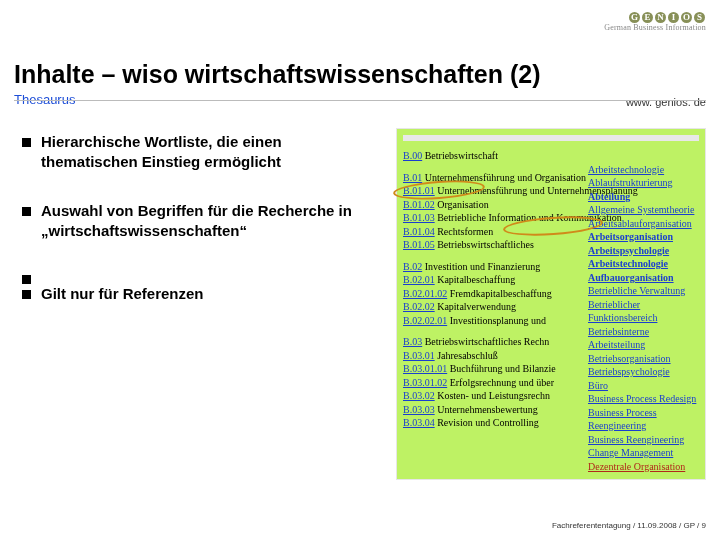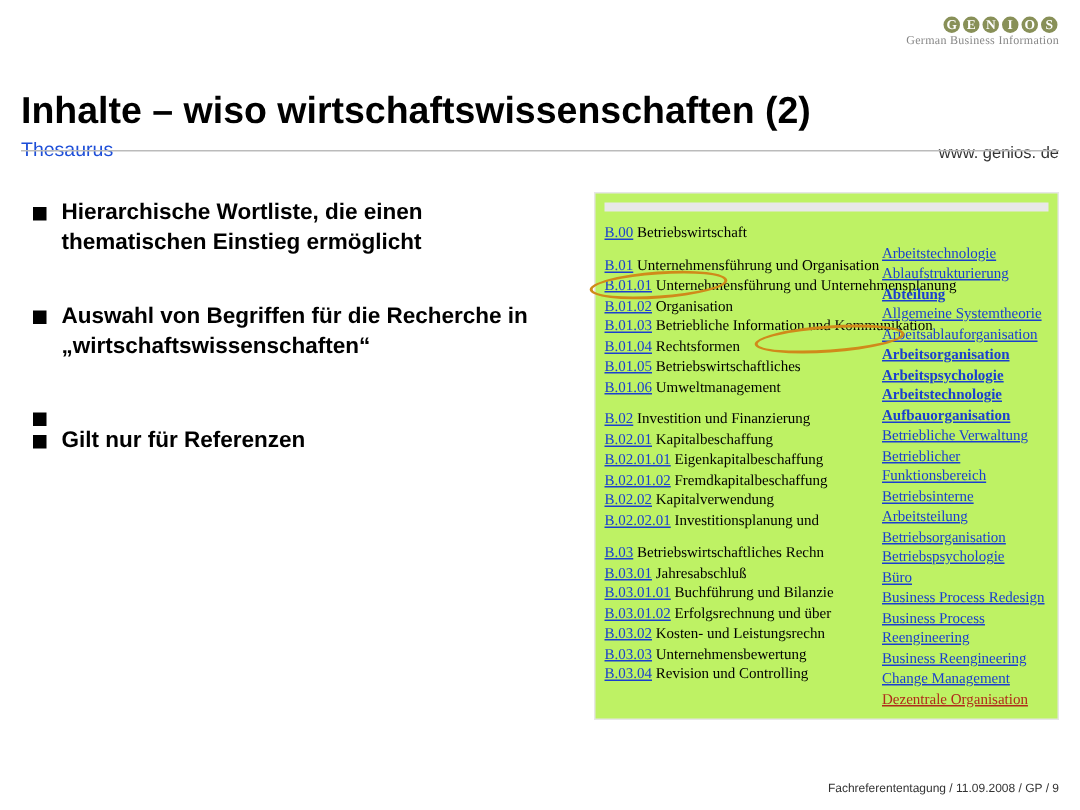--- a/index.html
+++ b/index.html
@@ -78,26 +78,24 @@
   <div class="row2"><a class="code">B.00</a> <span class="lbl">Betriebswirtschaft</span></div>
   <div class="cols">
     <div class="cleft">
       <div class="sec" id="sec1">
           <div class="row2"><a class="code">B.01</a> <span class="lbl">Unternehmensführung und Organisation</span></div>
           <div class="row2"><a class="code">B.01.01</a> <span class="lbl">Unternehmensführung und Unternehmensplanung</span></div>
           <div class="row2"><a class="code">B.01.02</a> <span class="lbl">Organisation</span></div>
           <div class="row2"><a class="code">B.01.03</a> <span class="lbl">Betriebliche Information und Kommunikation</span></div>
           <div class="row2"><a class="code">B.01.04</a> <span class="lbl">Rechtsformen</span></div>
           <div class="row2"><a class="code">B.01.05</a> <span class="lbl">Betriebswirtschaftliches</span></div>
-          <div class="row2"><a class="code">B.01.06</a> <span class="lbl">Umweltmanagement</span></div>
         </div>
       <div class="sec" id="sec2">
           <div class="row2"><a class="code">B.02</a> <span class="lbl">Investition und Finanzierung</span></div>
           <div class="row2"><a class="code">B.02.01</a> <span class="lbl">Kapitalbeschaffung</span></div>
-          <div class="row2"><a class="code">B.02.01.01</a> <span class="lbl">Eigenkapitalbeschaffung</span></div>
           <div class="row2"><a class="code">B.02.01.02</a> <span class="lbl">Fremdkapitalbeschaffung</span></div>
           <div class="row2"><a class="code">B.02.02</a> <span class="lbl">Kapitalverwendung</span></div>
           <div class="row2"><a class="code">B.02.02.01</a> <span class="lbl">Investitionsplanung und</span></div>
         </div>
       <div class="sec" id="sec3">
           <div class="row2"><a class="code">B.03</a> <span class="lbl">Betriebswirtschaftliches Rechn</span></div>
           <div class="row2"><a class="code">B.03.01</a> <span class="lbl">Jahresabschluß</span></div>
           <div class="row2"><a class="code">B.03.01.01</a> <span class="lbl">Buchführung und Bilanzie</span></div>
           <div class="row2"><a class="code">B.03.01.02</a> <span class="lbl">Erfolgsrechnung und über</span></div>
           <div class="row2"><a class="code">B.03.02</a> <span class="lbl">Kosten- und Leistungsrechn</span></div>

